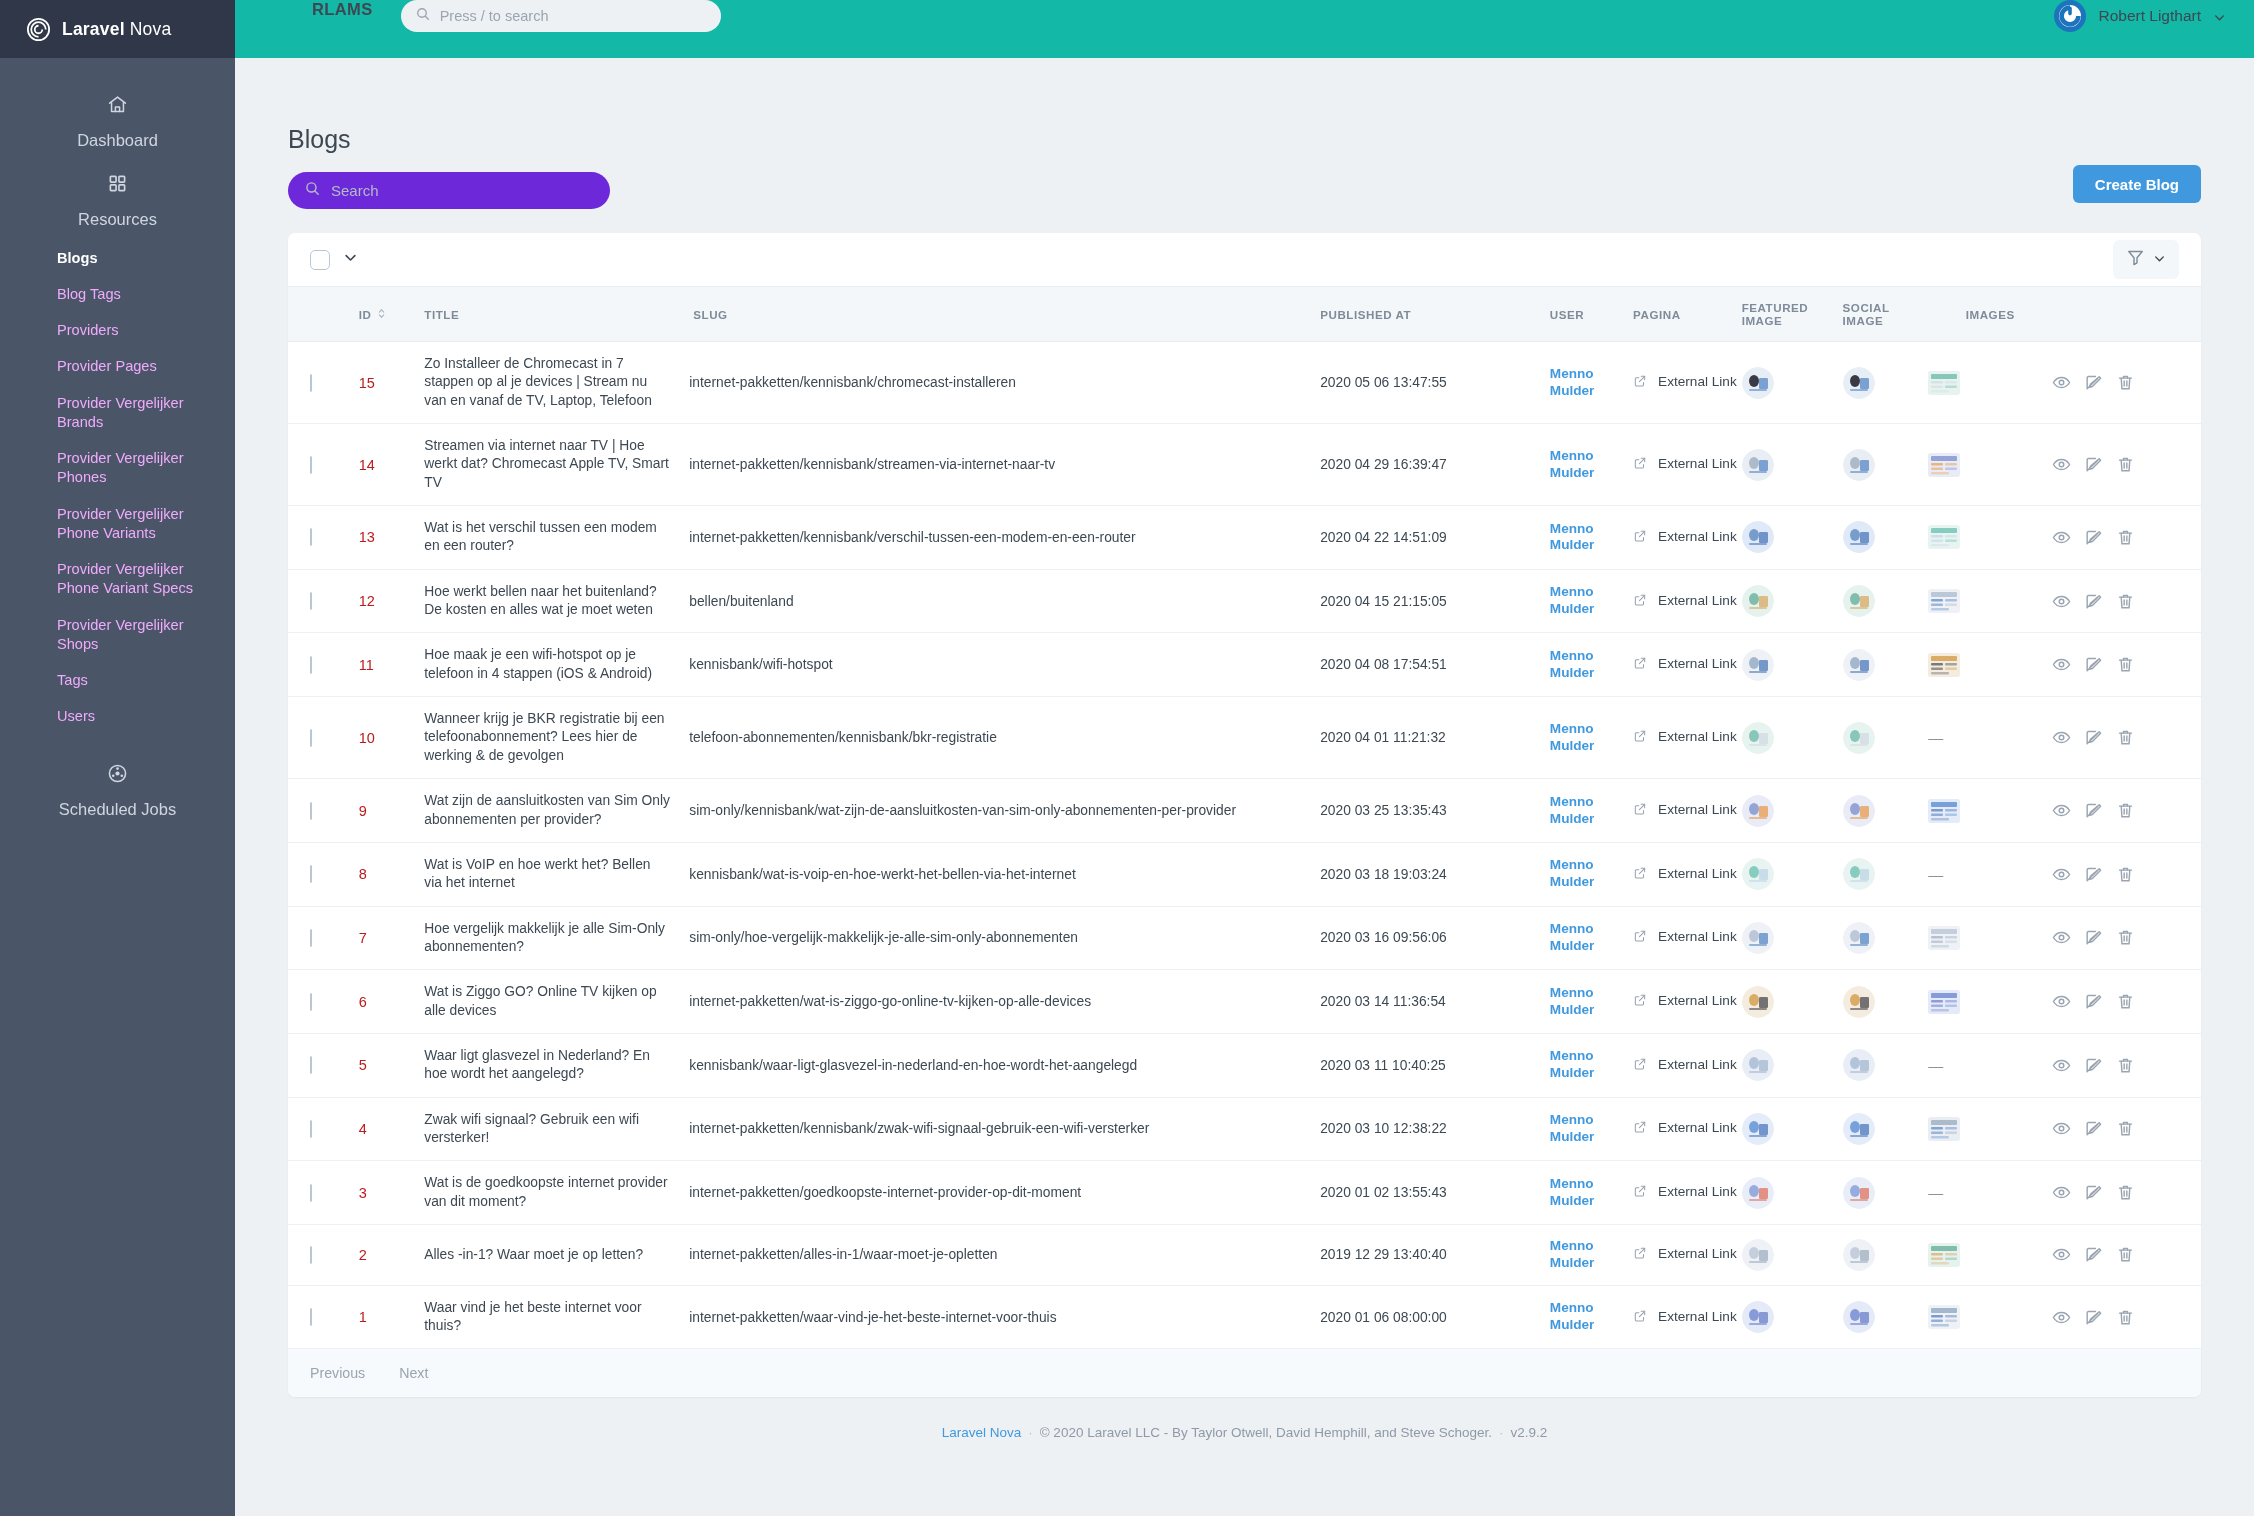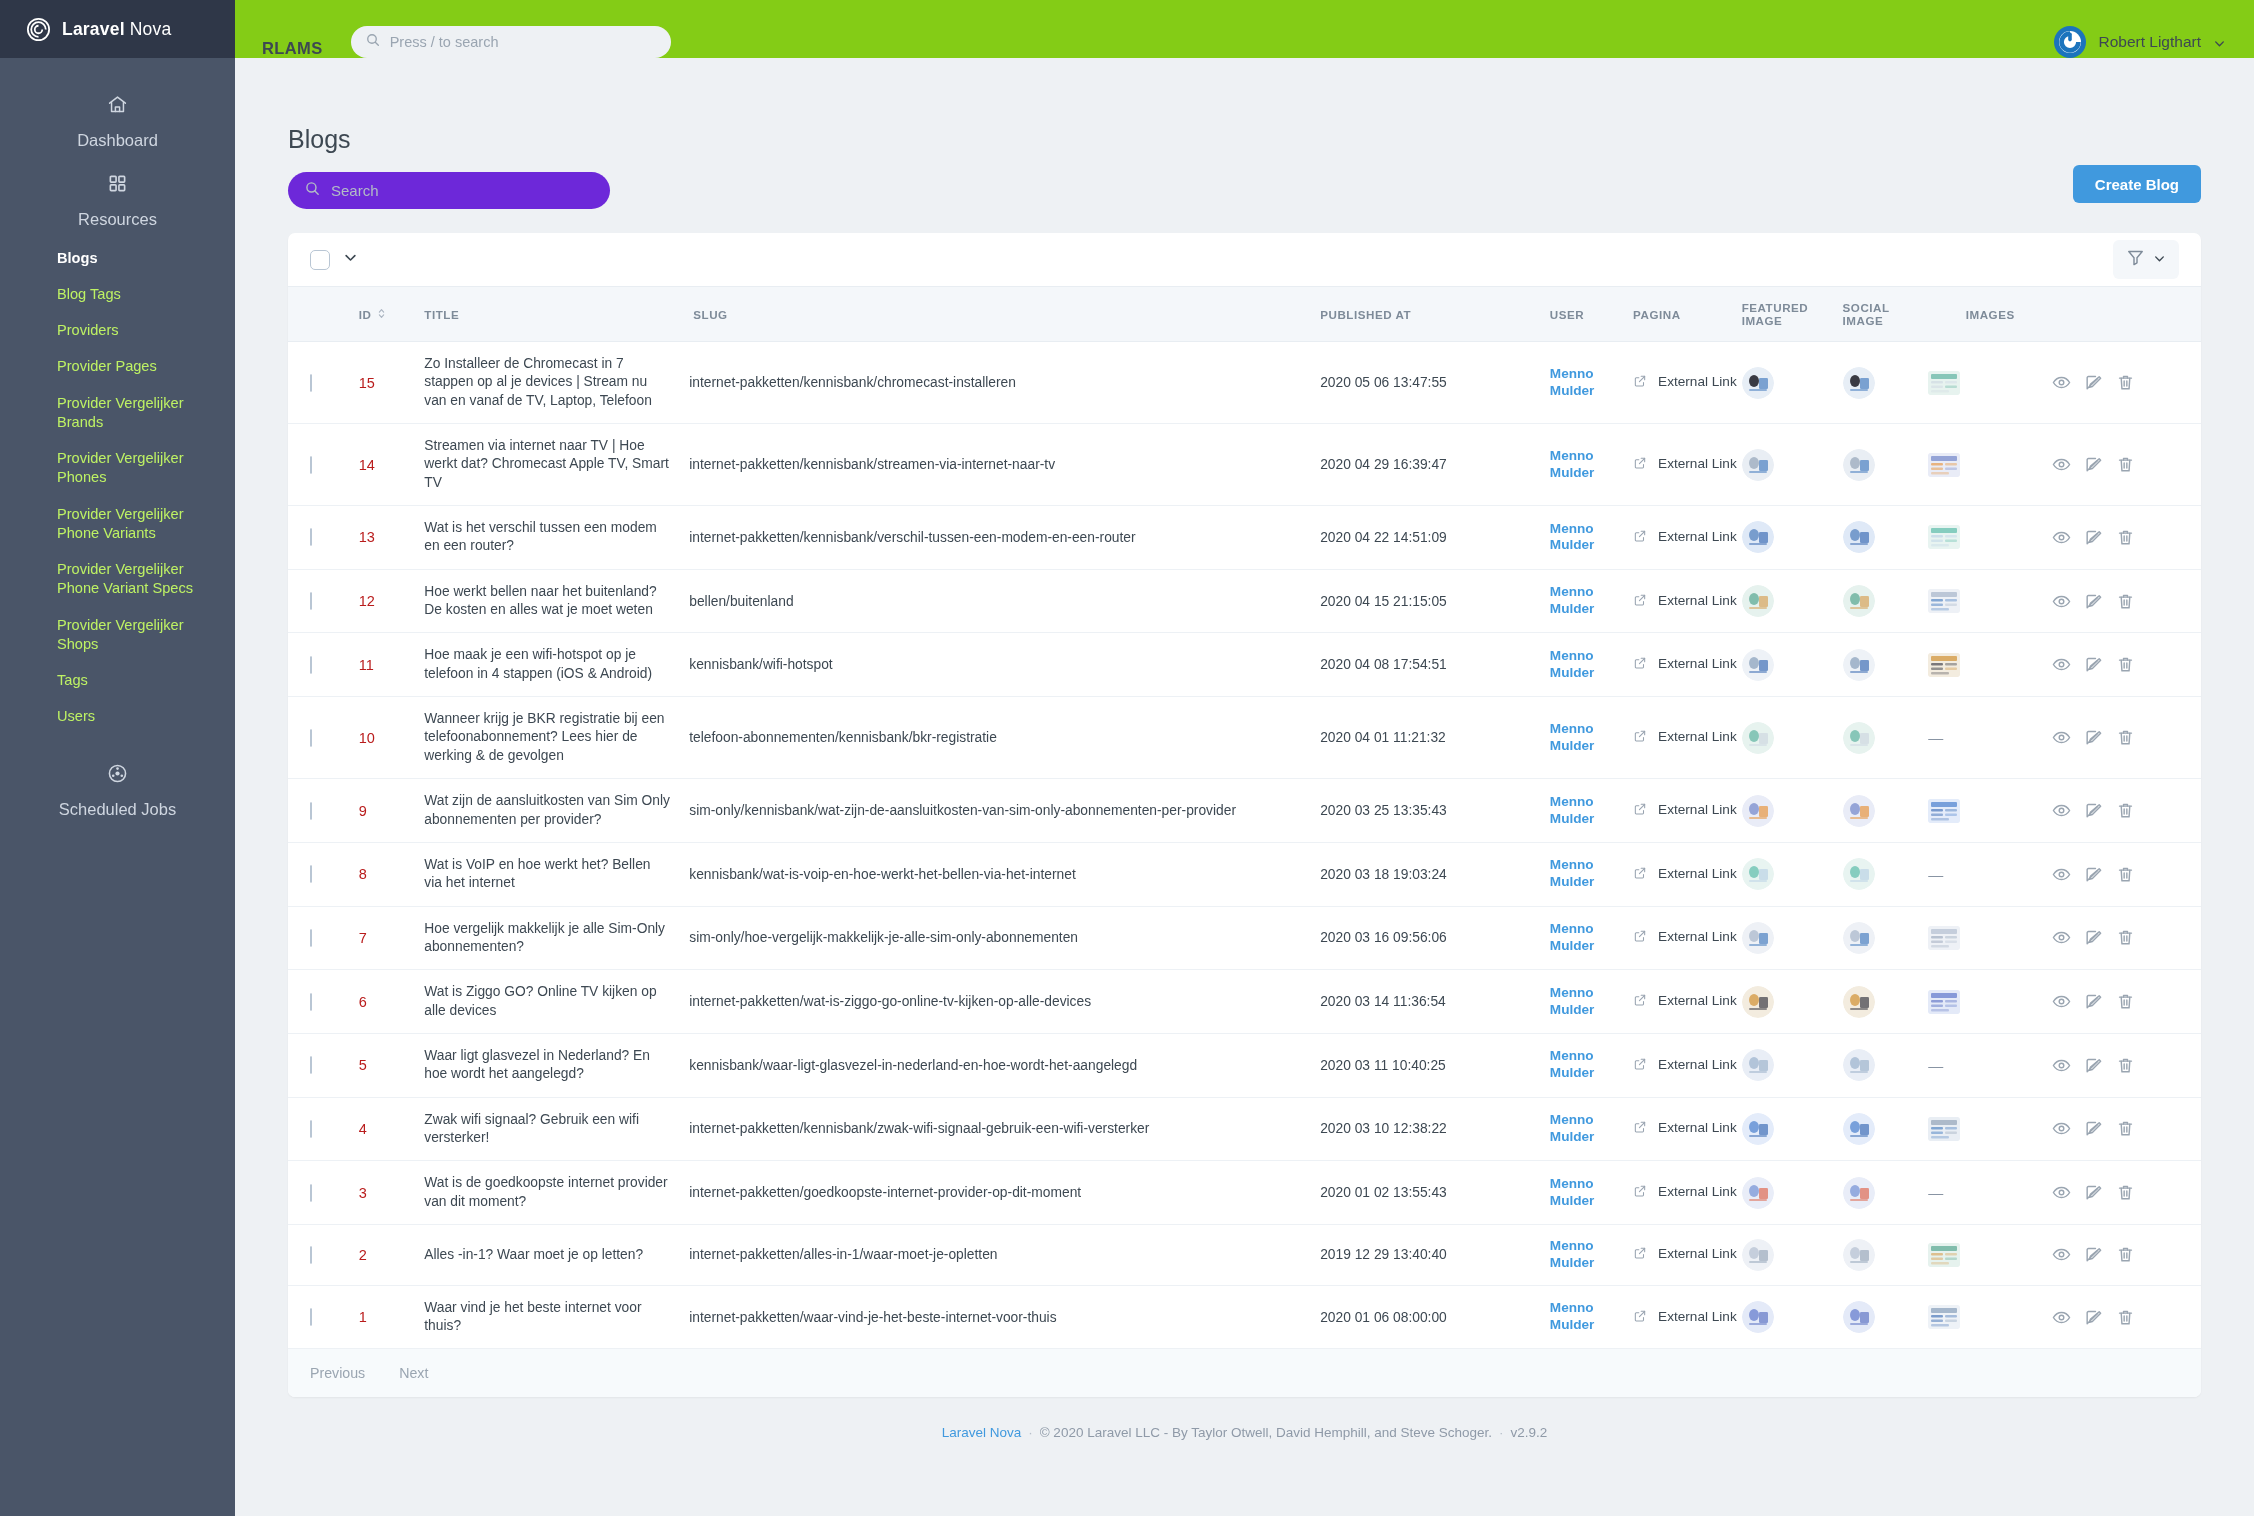--- a/index.html
+++ b/index.html
@@ -23,30 +23,30 @@
   .brand-text span { font-weight: 400; }
 
   .nav { padding-top: 24px; }
   .nav-top {
     display: flex; align-items: center; gap: 16px;
     padding: 11px 26px; color: #cfd6e0; font-size: 16.5px; cursor: pointer; flex-direction: column;
   }
   .nav-top .ico { width: 22px; height: 22px; flex: 0 0 22px; display: flex; align-items: center; justify-content: center; }
   .nav-sub {
     display: block; padding: 8.5px 26px 8.5px 57px;
-    color: #bef264; font-size: 14.6px; line-height: 1.32; cursor: pointer;
+    color: #f0abfc; font-size: 14.6px; line-height: 1.32; cursor: pointer;
   }
   .nav-sub.active { color: #ffffff; font-weight: 700; }
 
   
   .main { flex: 1 1 auto; display: flex; flex-direction: column; min-width: 0; background: #eef1f4; }
 
   .topbar {
-    height: 58px; background: #84cc16; display: flex; align-items: flex-end;
-    padding: 0 28px 0 27px; flex: 0 0 58px;
+    height: 58px; background: #14b8a6; display: flex; align-items: flex-start;
+    padding: 0 28px 0 77px; flex: 0 0 58px;
   }
   .topbar-title { font-size: 16.5px; font-weight: 700; color: #3d4852; letter-spacing: .4px; }
   .global-search {
     margin-left: 28px; width: 320px; height: 32px; border-radius: 16px;
     background: #eef1f4; display: flex; align-items: center; padding: 0 14px; gap: 9px;
   }
   .global-search .ph { color: #9aa5b1; font-size: 14.5px; }
   .topbar-spacer { flex: 1 1 auto; }
   .user-menu { display: flex; align-items: center; gap: 12px; cursor: pointer; }
   .avatar { width: 32px; height: 32px; border-radius: 50%; flex: 0 0 32px; }

